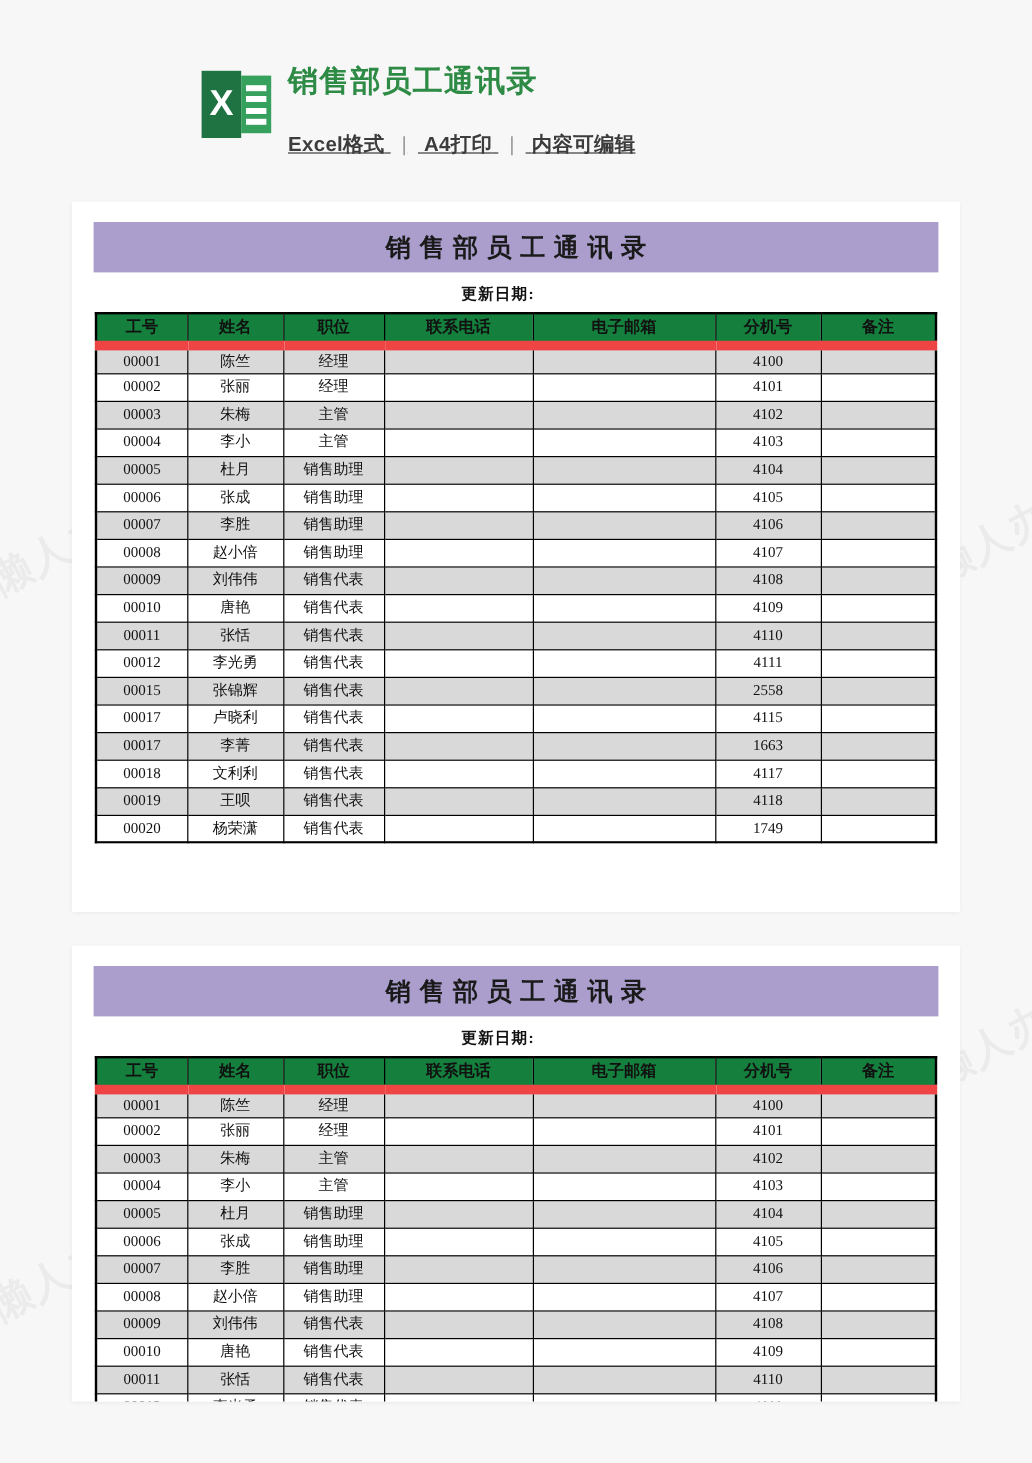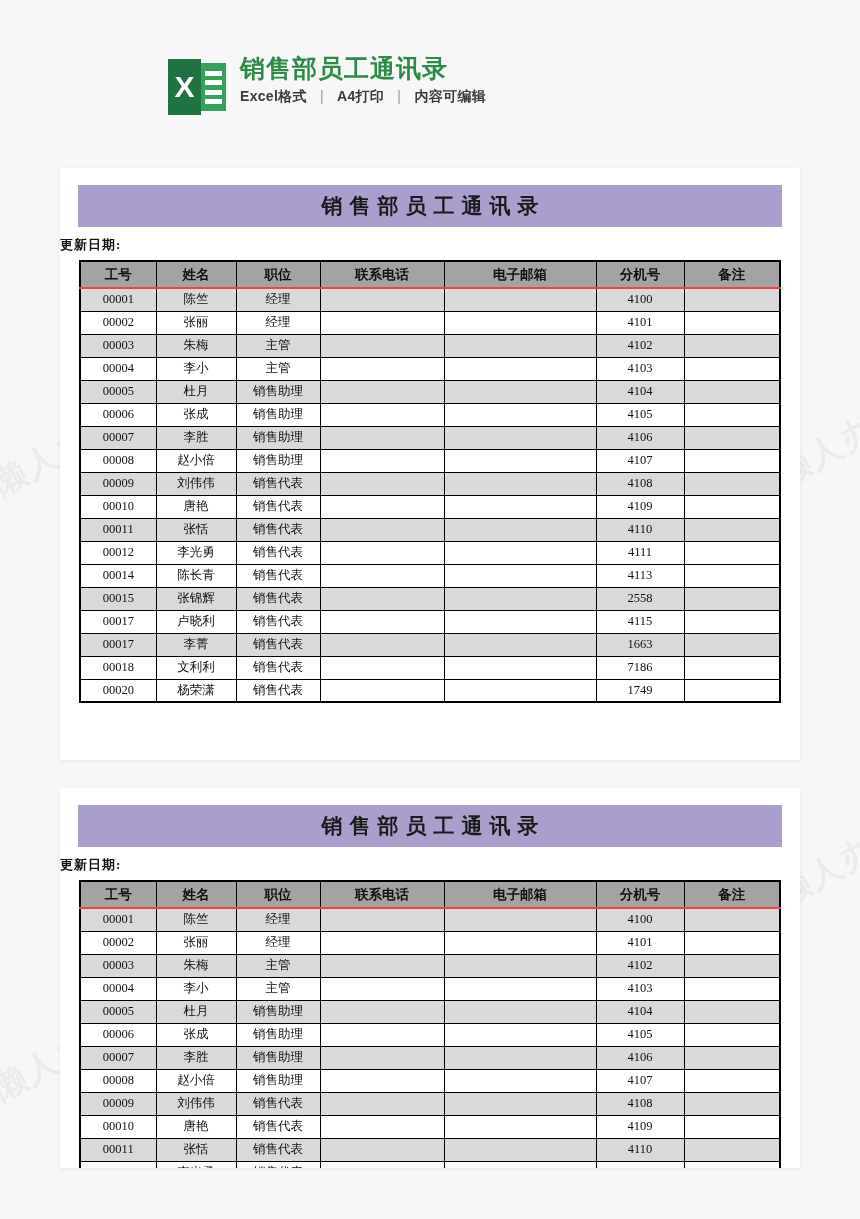--- a/index.html
+++ b/index.html
@@ -86,25 +86,26 @@
   .title-main {
     color: #2e8b46;
     font-size: 25px;
     font-weight: 700;
     letter-spacing: 1px;
     line-height: 1.1;
     margin: 0;
     font-family: "Liberation Sans", "DejaVu Sans", sans-serif;
   }
   .subtitle {
-    margin-top: 5px;
-    font-size: 14px;
+    margin-top: 26px;
+    font-size: 17px;
     font-weight: 700;
     color: #3c3c3c;
     letter-spacing: 0.3px;
+    text-decoration: underline;
   }
   .subtitle .sep { color: #9a9a9a; margin: 0 9px; font-weight: 400; }
 
   
   .card {
     position: absolute;
     left: 60px;
     width: 740px;
     background: #ffffff;
     box-shadow: 0 1px 4px rgba(0,0,0,0.07);
@@ -124,21 +125,21 @@
   .banner-text {
     font-family: "Liberation Serif", "DejaVu Serif", serif;
     font-size: 21px;
     font-weight: 700;
     color: #1a1a1a;
     letter-spacing: 7px;
     padding-left: 7px;
   }
   .updated {
     margin: 9px 30px 6px 0;
-    text-align: left;
+    text-align: center;
     font-family: "Liberation Serif", "DejaVu Serif", serif;
     font-size: 13px;
     font-weight: 700;
     color: #111;
     letter-spacing: 1px;
   }
 
   table.sheet {
     margin: 0 auto;
     width: 700px;
@@ -151,25 +152,25 @@
     border: 1px solid #000;
     height: 23px;
     text-align: center;
     font-size: 12.5px;
     color: #111;
     padding: 0 2px;
     overflow: hidden;
     white-space: nowrap;
   }
   table.sheet th {
-    background: #a3a3a3;
+    background: #15803d;
     font-weight: 700;
     font-size: 13.5px;
     height: 27px;
-    border-bottom: 2px solid #ef4444;
+    border-bottom: 8px solid #ef4444;
   }
   table.sheet tbody tr.alt td { background: #d9d9d9; }
   table.sheet tbody tr td { background: #ffffff; }
   table.sheet tbody tr.alt td { background: #d9d9d9; }
 
   col.c-id    { width: 76px; }
   col.c-name  { width: 80px; }
   col.c-pos   { width: 84px; }
   col.c-tel   { width: 124px; }
   col.c-mail  { width: 152px; }
@@ -345,29 +346,20 @@
             </tr>
             <tr>
               <td>00012</td>
               <td>李光勇</td>
               <td>销售代表</td>
               <td></td>
               <td></td>
               <td>4111</td>
               <td></td>
             </tr>
-            <tr>
-              <td>00014</td>
-              <td>陈长青</td>
-              <td>销售代表</td>
-              <td></td>
-              <td></td>
-              <td>4113</td>
-              <td></td>
-            </tr>
             <tr class="alt">
               <td>00015</td>
               <td>张锦辉</td>
               <td>销售代表</td>
               <td></td>
               <td></td>
               <td>2558</td>
               <td></td>
             </tr>
             <tr>
@@ -387,21 +379,30 @@
               <td></td>
               <td>1663</td>
               <td></td>
             </tr>
             <tr>
               <td>00018</td>
               <td>文利利</td>
               <td>销售代表</td>
               <td></td>
               <td></td>
-              <td>7186</td>
+              <td>4117</td>
+              <td></td>
+            </tr>
+            <tr class="alt">
+              <td>00019</td>
+              <td>王呗</td>
+              <td>销售代表</td>
+              <td></td>
+              <td></td>
+              <td>4118</td>
               <td></td>
             </tr>
             <tr>
               <td>00020</td>
               <td>杨荣潇</td>
               <td>销售代表</td>
               <td></td>
               <td></td>
               <td>1749</td>
               <td></td>

